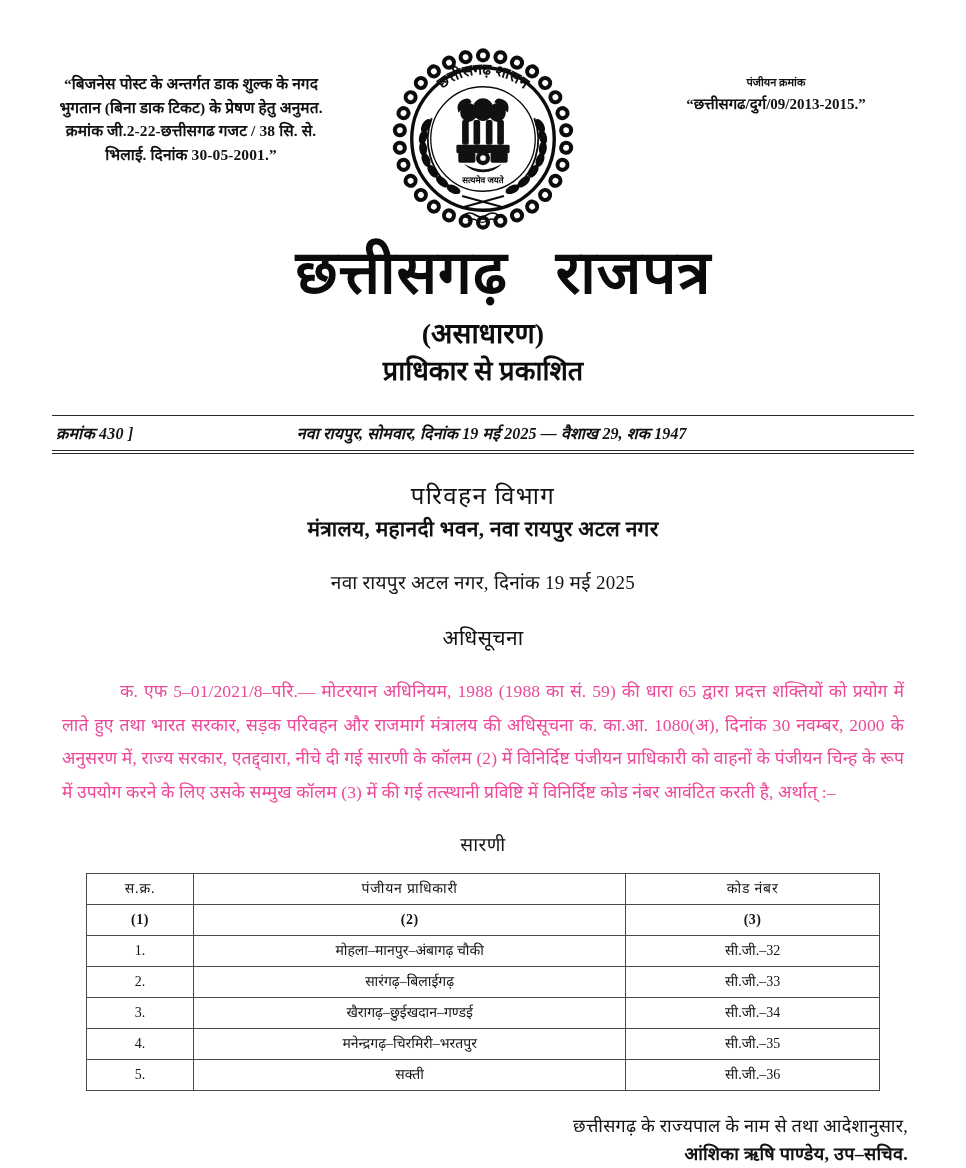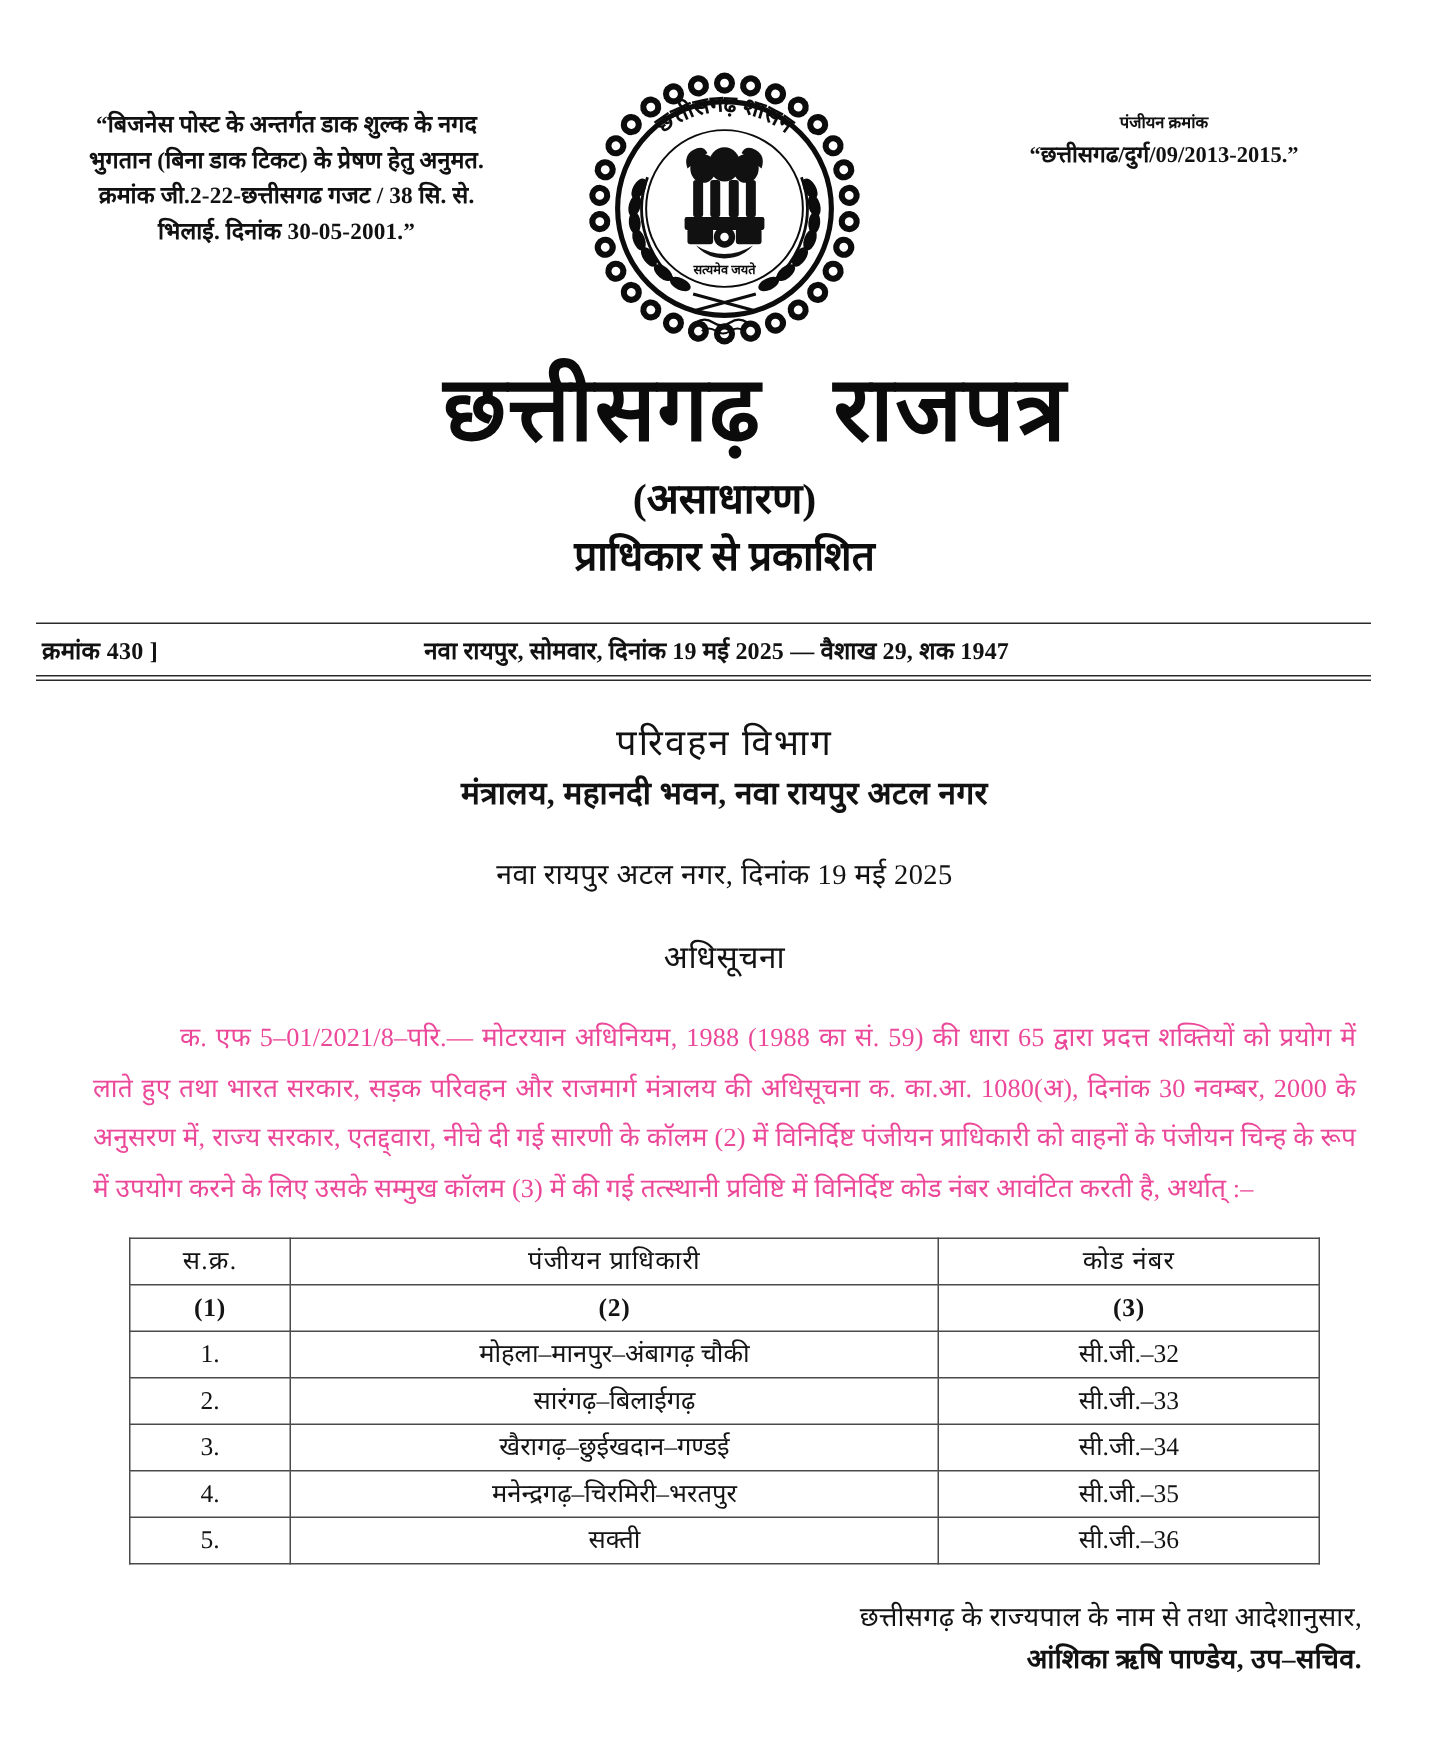--- a/index.html
+++ b/index.html
@@ -96,22 +96,23 @@
   .gazette-sub2 {
     font-size: 27px;
     font-weight: 700;
     margin-top: 4px;
     line-height: 1.2;
     color: #0d0d0d;
   }
 
   
   .issue-block {
-    margin: 28px 52px 0 24px;
+    margin: 28px 52px 0 52px;
     position: relative;
+    font-style: italic;
   }
   .rule-top {
     border-top: 1.6px solid #2a2a2a;
     height: 0;
   }
   .rule-bottom {
     border-top: 1.6px solid #2a2a2a;
     border-bottom: 1.6px solid #2a2a2a;
     height: 2px;
     margin-top: 0;
@@ -192,21 +193,21 @@
   }
   table.gazette-table {
     width: 100%;
     border-collapse: collapse;
     table-layout: fixed;
   }
   table.gazette-table th,
   table.gazette-table td {
     border: 1.4px solid #4a4a4a;
     text-align: center;
-    font-size: 17px;
+    font-size: 14px;
     font-weight: 400;
     padding: 2px 4px 3px 4px;
     height: 25px;
     line-height: 1.25;
     color: #141414;
   }
   table.gazette-table th {
     font-weight: 400;
     letter-spacing: .8px;
   }
@@ -432,20 +433,21 @@
   <div class="dept-block">
     <div class="dept-name">परिवहन विभाग</div>
     <div class="dept-address">मंत्रालय, महानदी भवन, नवा रायपुर अटल नगर</div>
     <div class="dept-dateline">नवा रायपुर अटल नगर, दिनांक 19 मई 2025</div>
   </div>
 
   <div class="notification-heading">अधिसूचना</div>
 
   <div class="body-para">क. एफ 5–01/2021/8–परि.— मोटरयान अधिनियम, 1988 (1988 का सं. 59) की धारा 65 द्वारा प्रदत्त शक्तियों को प्रयोग में लाते हुए तथा भारत सरकार, सड़क परिवहन और राजमार्ग मंत्रालय की अधिसूचना क. का.आ. 1080(अ), दिनांक 30 नवम्बर, 2000 के अनुसरण में, राज्य  सरकार, एतद्द्वारा, नीचे दी गई सारणी के कॉलम (2) में विनिर्दिष्ट पंजीयन प्राधिकारी को वाहनों के पंजीयन चिन्ह के रूप में उपयोग करने के लिए उसके सम्मुख कॉलम (3) में की गई तत्स्थानी प्रविष्टि में विनिर्दिष्ट कोड नंबर आवंटित करती है, अर्थात् :–</div>
 
+  <div class="table-caption">सारणी</div>
 
   <div class="tbl-wrap">
     <table class="gazette-table">
       <colgroup>
         <col class="c-sno">
           <col class="c-auth">
           <col class="c-code">
       </colgroup>
       <thead>
         <tr>

